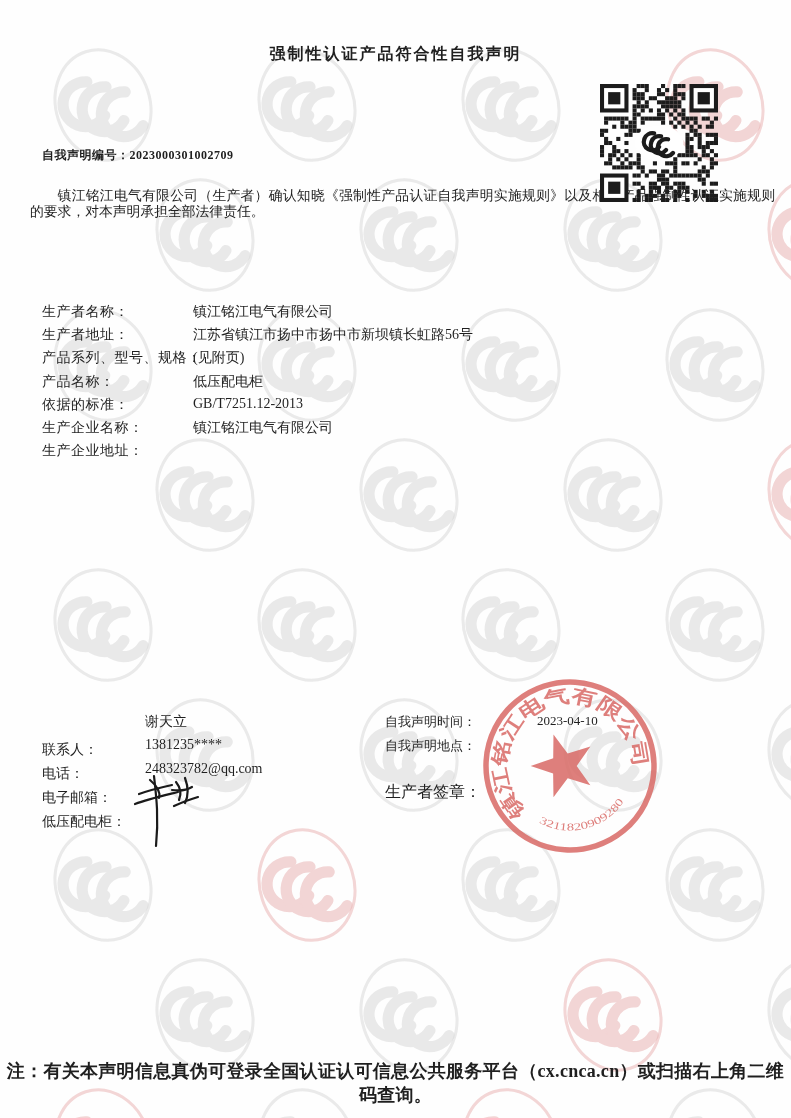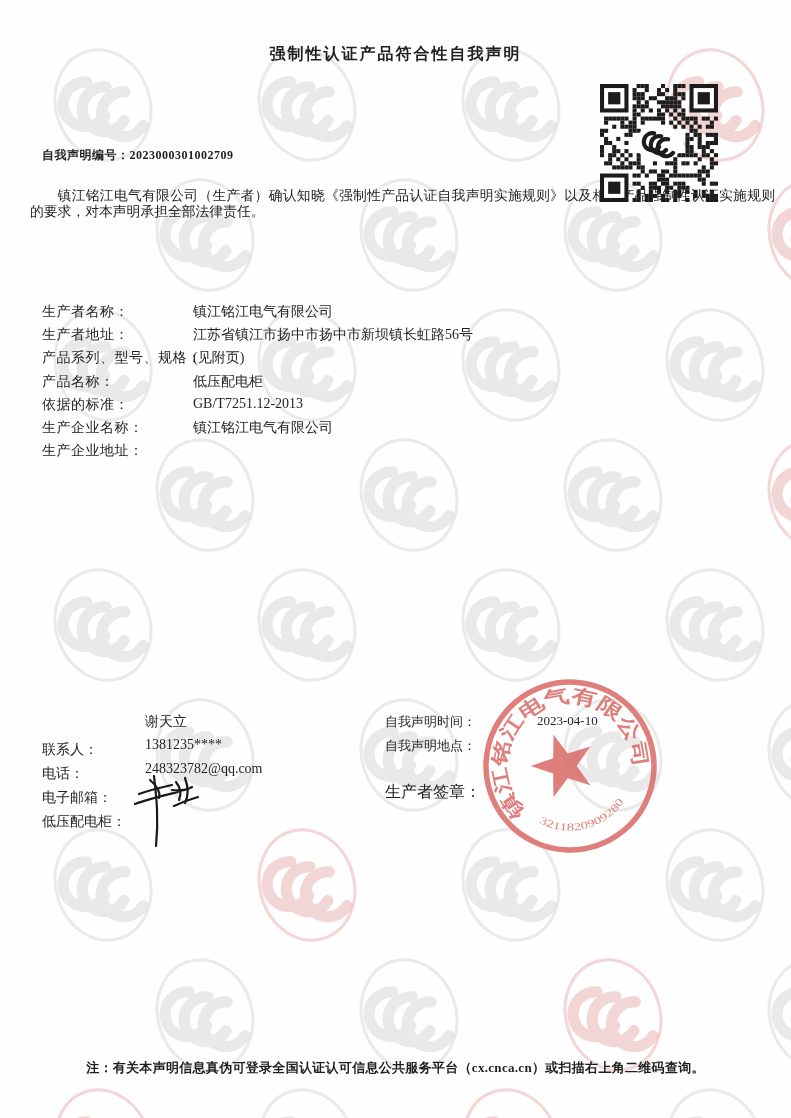--- a/index.html
+++ b/index.html
@@ -29,21 +29,21 @@
   .clabel{display:inline-block;margin-top:28px;}
   .cvalue{position:absolute;left:103px;text-align:center;}
   .rightblock{position:absolute;top:713px;left:385px;width:300px;}
   .rrow{position:relative;height:24px;font-size:13px;font-family:Liberation Serif, serif;}
   .rvalue{position:absolute;left:112px;margin-left:40px;}
   .seal-label{position:absolute;top:782px;left:385px;font-size:16px;}
   .qr{position:absolute;top:84px;left:600px;z-index:2;}
   .stamp{position:absolute;top:663px;left:467px;z-index:3;pointer-events:none;opacity:.85;}
   .signature{position:absolute;top:770px;left:130px;z-index:2;}
   .footer-note{position:absolute;top:1059px;left:0;width:100%;text-align:center;
-    font-size:13px;font-weight:bold;letter-spacing:.3px;margin:0;}
+    font-size:18px;font-weight:bold;letter-spacing:.3px;margin:0;}
   .page-indicator{position:absolute;top:1080px;left:0;width:100%;text-align:center;font-size:14px;margin:0;}
   .defs-holder{position:absolute;width:0;height:0;overflow:hidden;}
 </style>
 </head>
 <body>
 
 <svg class="defs-holder" aria-hidden="true">
   <defs>
     <g id="cccshape">
       <path d="M 11 -17 A 20 20 0 1 0 11 17" fill="none" stroke-width="10" stroke-linecap="round"></path>

